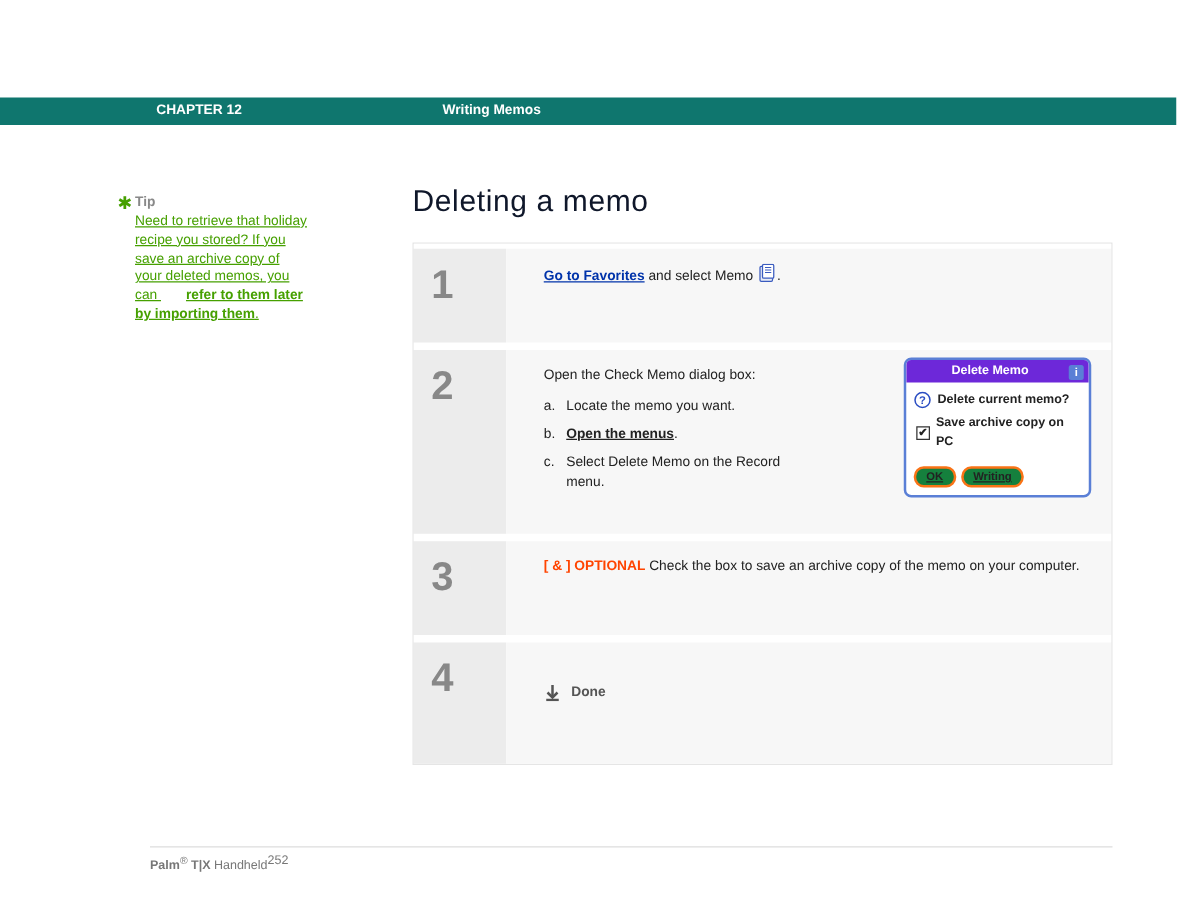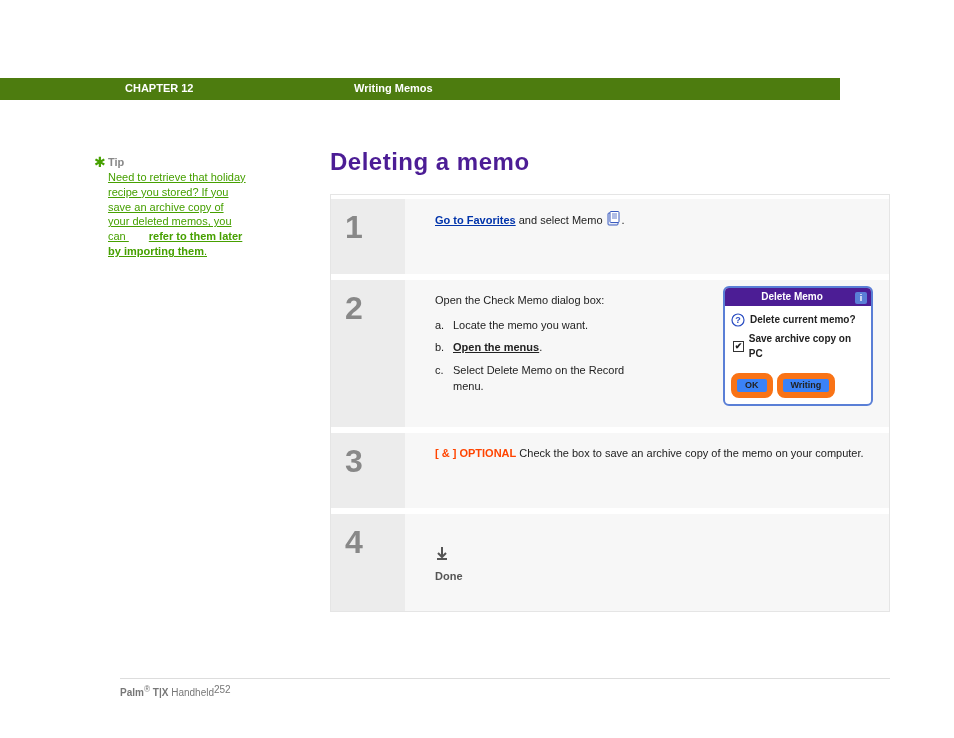--- a/index.html
+++ b/index.html
@@ -9,23 +9,23 @@
     width: 954px;
     height: 738px;
     position: relative;
     font-size: 12px;
     color: #333;
   }
   .header-bar {
     position: absolute;
     top: 78px;
     left: 0;
-    width: 840px;
+    width: 941px;
     height: 22px;
-    background: #4d7c0f;
+    background: #0f766e;
     color: #fff;
     font-weight: bold;
     font-size: 11px;
     text-align: right;
   }
   .chapter { position: absolute; left: 125px; top: 4px; }
   .section { position: absolute; left: 354px; top: 4px; }
   .tip-box {
     position: absolute;
     left: 108px;
@@ -39,22 +39,22 @@
   .tip-text { color: #46a000; text-decoration: underline; }
   .tip-link { color: #46a000; font-weight: bold; text-decoration: underline; margin-left: 20px; }
   .main {
     position: absolute;
     left: 330px;
     top: 148px;
     width: 560px;
   }
   .title {
     font-size: 24px;
-    color: #4c1d95;
-    font-weight: bold;
+    color: #0f172a;
+    font-weight: normal;
     margin-bottom: 18px;
     letter-spacing: 0.5px;
   }
   .steps-wrap {
     border: 1px solid #e5e5e5;
     width: 560px;
   }
   .step-row {
     display: flex;
     border-top: 6px solid #fff;
@@ -78,49 +78,49 @@
     font-size: 11px;
     line-height: 1.5;
     color: #222;
     position: relative;
   }
   .link { color: #0033aa; font-weight: bold; text-decoration: underline; }
   .sub-list { margin-top: 8px; }
   .sub-item { margin-top: 6px; display: flex; }
   .sub-letter { width: 18px; flex: none; }
   .optional-tag { color: #ff4400; font-weight: bold; font-size: 11px;}
-  .done-row { margin-top: 20px; display: flex; align-items: flex-start; gap: 8px; color:#555; font-weight:bold; font-size:11px;flex-direction:column;}
+  .done-row { margin-top: 20px; display: flex; align-items: center; gap: 8px; color:#555; font-weight:bold; font-size:11px;}
   .done-icon { width:14px; height:14px; }
   .memo-icon {
     display:inline-block; width:16px; height:16px; vertical-align:-3px;
   }
   .dialog {
     position:absolute;
     right:16px;
     top:6px;
     width:150px;
     border:2px solid #5a7fd6;
     border-radius:6px;
     background:#fff;
     font-size:10px;
     font-weight:bold;
     overflow:hidden;
   }
   .dialog-title {
-    background:#4c1d95; color:#fff; padding:1px 4px 2px 4px;
+    background:#6d28d9; color:#fff; padding:1px 4px 2px 4px;
     display:flex; justify-content:space-between; align-items:flex-end;
     font-size:10px;
   }
   .dialog-title .info { background:#5a7fd6; width:12px; height:12px; border-radius:2px; text-align:center; line-height:12px; font-size:9px;}
   .dialog-body { padding:6px 6px 4px 6px; }
   .dq-row { display:flex; align-items:center; gap:5px; margin-bottom:4px;}
   .q-icon { width:14px; height:14px; flex:none;}
   .chk { width:11px; height:11px; border:1px solid #333; display:inline-flex; align-items:center; justify-content:center; font-size:9px; line-height:9px;}
   .dialog-btns { display:flex; gap:4px; padding:4px 6px 6px 6px;}
-  .pbtn { border:6px solid #f97316; border-radius:8px; padding:0 8px; font-size:9px; font-weight:bold; line-height:13px; background:#3b82f6;}
+  .pbtn { border:2px solid #f97316; border-radius:8px; padding:0 8px; font-size:9px; font-weight:bold; line-height:13px; background:#15803d;text-decoration:underline;}
   .footer {
     position:absolute;
     left:120px;
     width:770px;
     bottom:40px;
     border-top:1px solid #ddd;
     padding-top:5px;
     font-size:10px;
     color:#777;
     display:flex;

